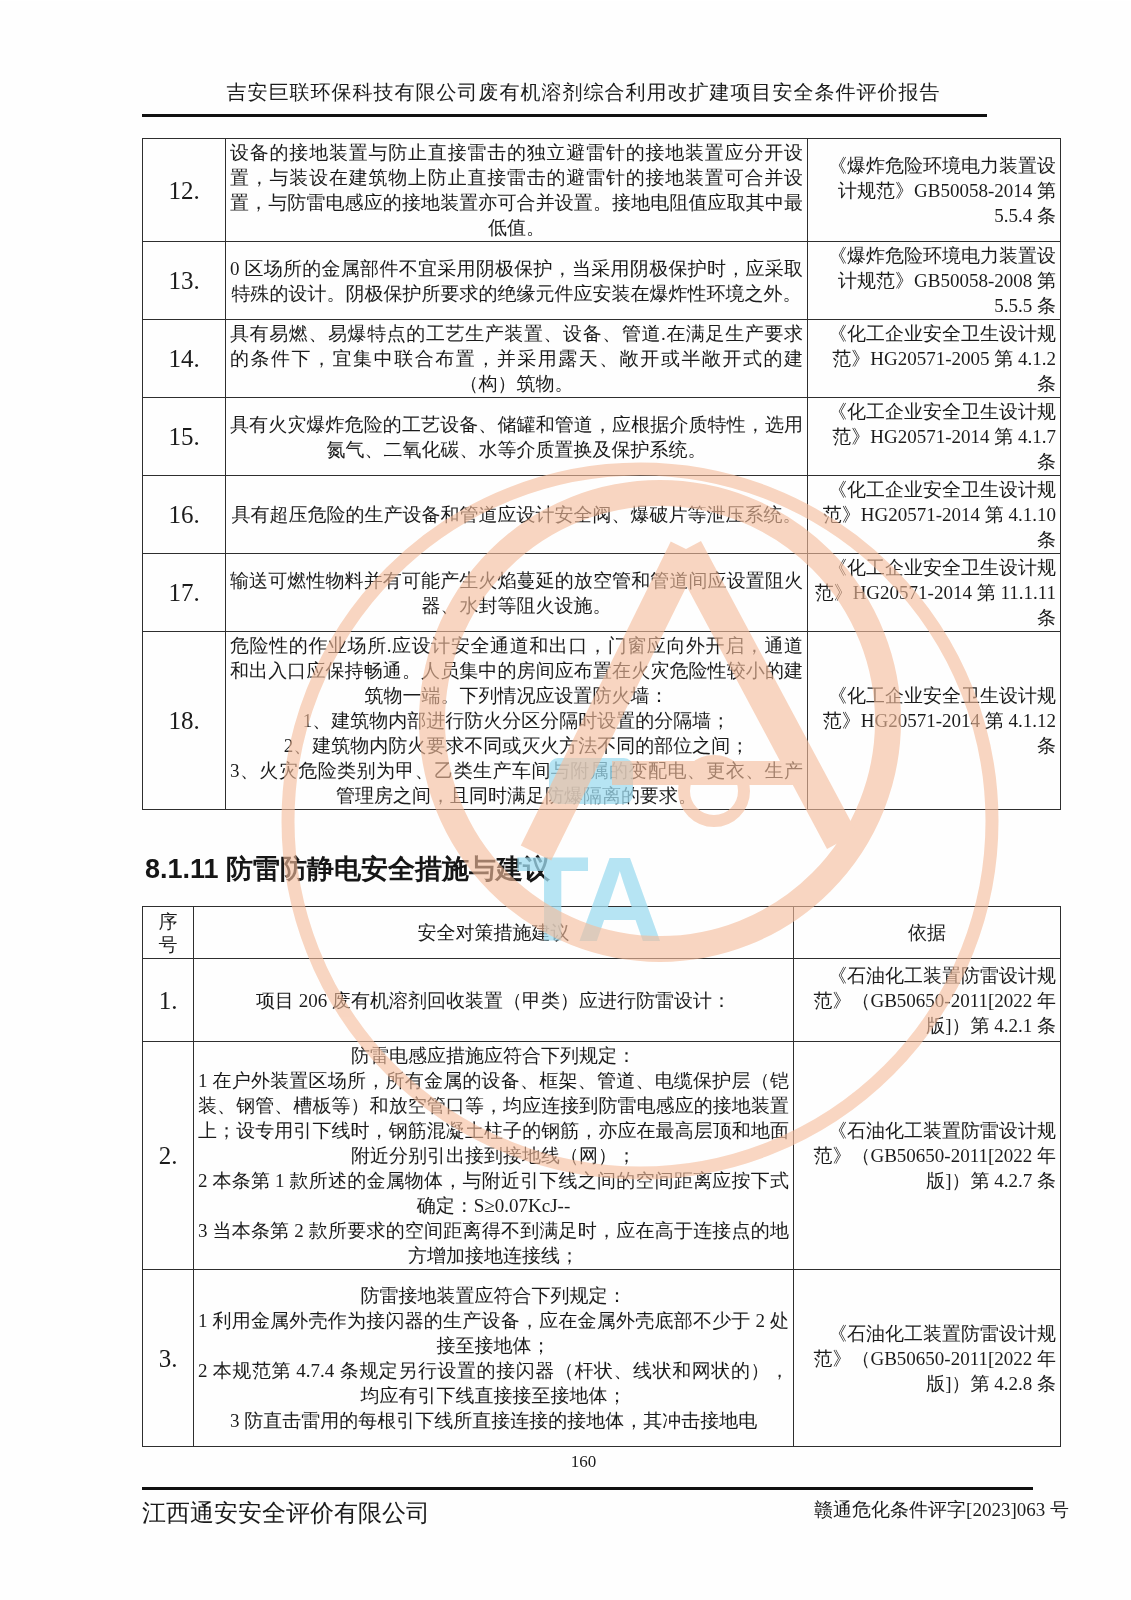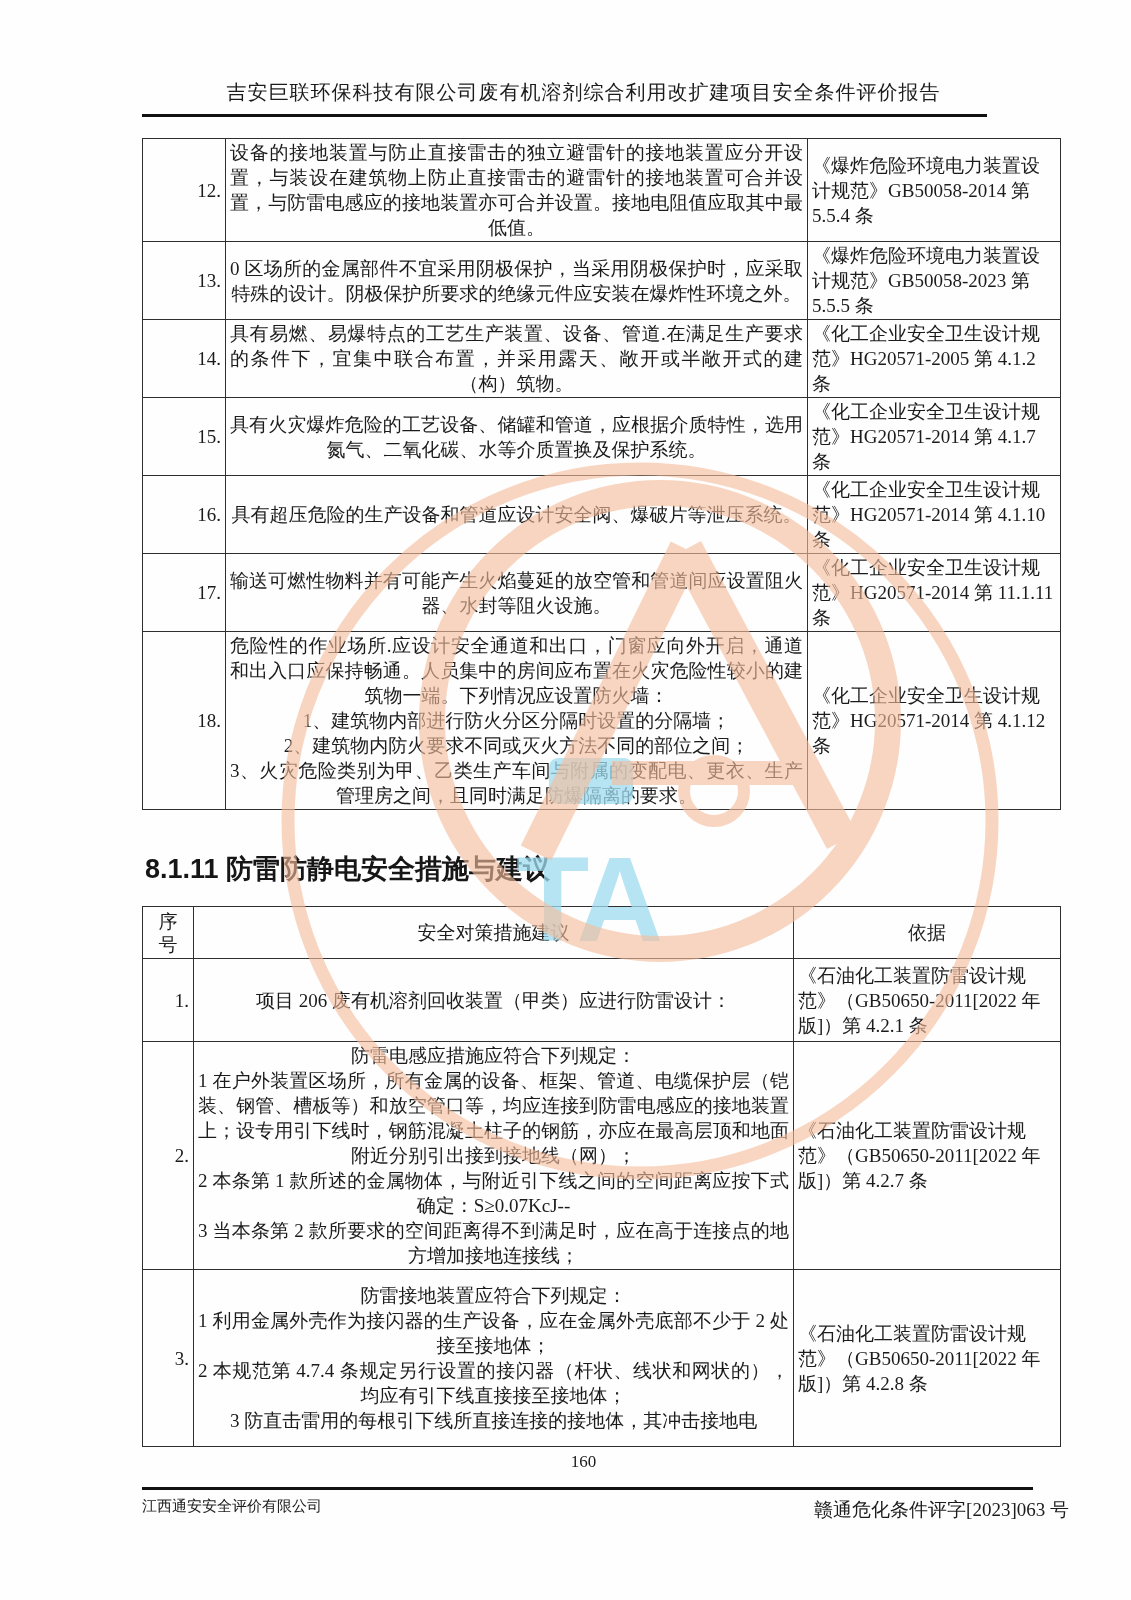--- a/index.html
+++ b/index.html
@@ -30,35 +30,35 @@
   }
   table.reftable td,table.reftable th{
     border:1px solid #2e2e2e;
     vertical-align:middle;
     padding:1px 4px;
     font-weight:normal;
   }
   .t1{top:137px;}
   .t2{top:905px;}
   .num-cell{
-    width:74px;text-align:right;padding-left:2px;
-    font-size:19px;
+    width:74px;text-align:center;padding-left:2px;
+    font-size:25px;
   }
   .t2 .num-cell{width:42px;}
   .content-cell{
     width:573px;
     white-space:pre-line;
     text-align:justify;
     text-align-last:center;
     padding:1px 4px;
   }
   .t2 .content-cell{width:591px;}
   .basis-cell{
     width:244px;
-    text-align:left;
+    text-align:right;
     padding:1px 6px;
   }
   .t2 .basis-cell{width:258px;}
   .head-cell{
     text-align:center;white-space:pre-line;line-height:23px;
     font-size:19px;
   }
   .section-heading{
     position:absolute;left:145px;top:850px;
     font-family:"Liberation Sans","DejaVu Sans",sans-serif;
@@ -67,21 +67,21 @@
   .page-number{
     position:absolute;top:1451px;left:0;width:100%;
     text-align:center;font-size:17px;
   }
   .footer-rule{
     position:absolute;top:1486px;left:142px;width:891px;height:3px;
     background:#111;
   }
   .footer-company{
     position:absolute;top:1496px;left:142px;
-    font-size:15px;
+    font-size:24px;
   }
   .footer-docno{
     position:absolute;top:1496px;right:98px;
     font-size:19px;
   }
   .watermark-layer{
     position:absolute;left:0;top:0;width:1131px;height:1600px;
     pointer-events:none;z-index:6;
   }
   .wm-red-text{
@@ -104,21 +104,21 @@
   <table class="reftable t1">
     <tbody>
       <tr style="height:101px;">
         <td class="num-cell">12.</td>
         <td class="content-cell">设备的接地装置与防止直接雷击的独立避雷针的接地装置应分开设置，与装设在建筑物上防止直接雷击的避雷针的接地装置可合并设置，与防雷电感应的接地装置亦可合并设置。接地电阻值应取其中最低值。</td>
         <td class="basis-cell">《爆炸危险环境电力装置设计规范》GB50058-2014 第 5.5.4 条</td>
       </tr>
       <tr style="height:76px;">
         <td class="num-cell">13.</td>
         <td class="content-cell">0 区场所的金属部件不宜采用阴极保护，当采用阴极保护时，应采取特殊的设计。阴极保护所要求的绝缘元件应安装在爆炸性环境之外。</td>
-        <td class="basis-cell">《爆炸危险环境电力装置设计规范》GB50058-2023 第 5.5.5 条</td>
+        <td class="basis-cell">《爆炸危险环境电力装置设计规范》GB50058-2008 第 5.5.5 条</td>
       </tr>
       <tr style="height:77px;">
         <td class="num-cell">14.</td>
         <td class="content-cell">具有易燃、易爆特点的工艺生产装置、设备、管道.在满足生产要求的条件下，宜集中联合布置，并采用露天、敞开或半敞开式的建（构）筑物。</td>
         <td class="basis-cell">《化工企业安全卫生设计规范》HG20571-2005 第 4.1.2 条</td>
       </tr>
       <tr style="height:77px;">
         <td class="num-cell">15.</td>
         <td class="content-cell">具有火灾爆炸危险的工艺设备、储罐和管道，应根据介质特性，选用氮气、二氧化碳、水等介质置换及保护系统。</td>
         <td class="basis-cell">《化工企业安全卫生设计规范》HG20571-2014 第 4.1.7 条</td>

